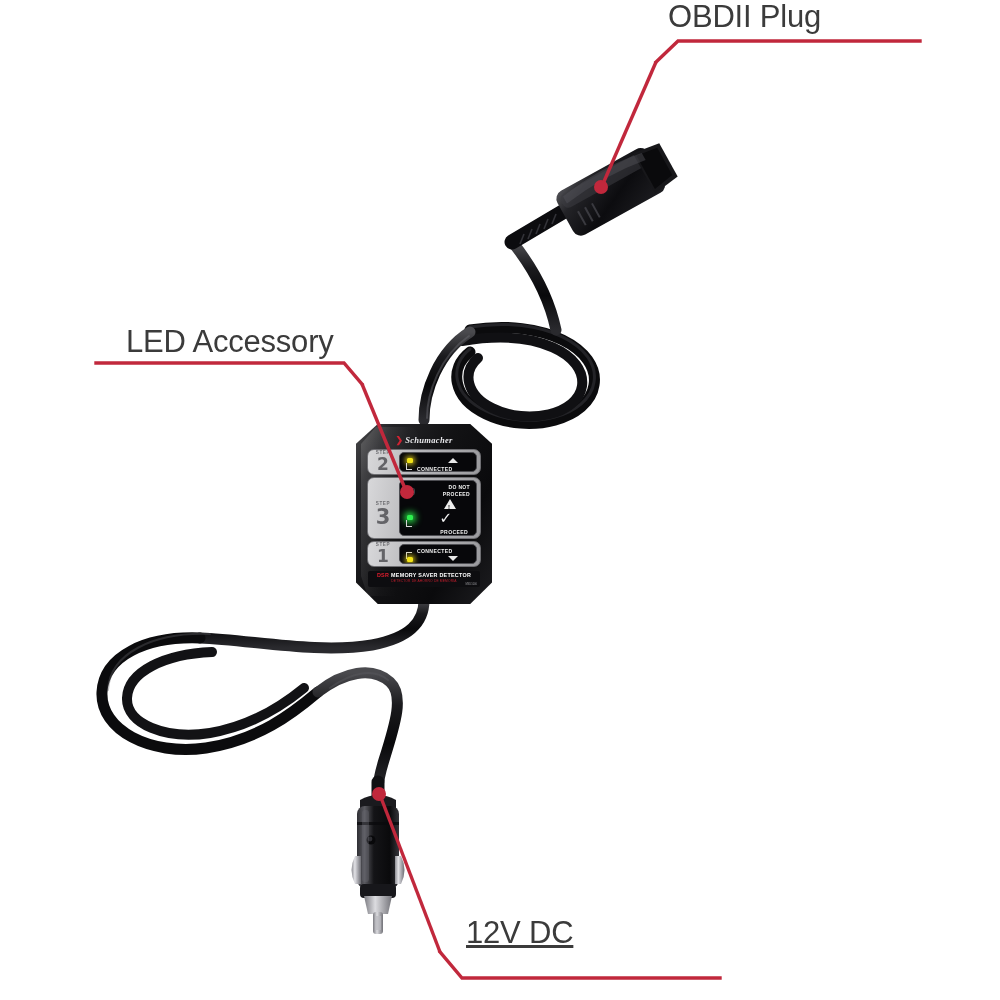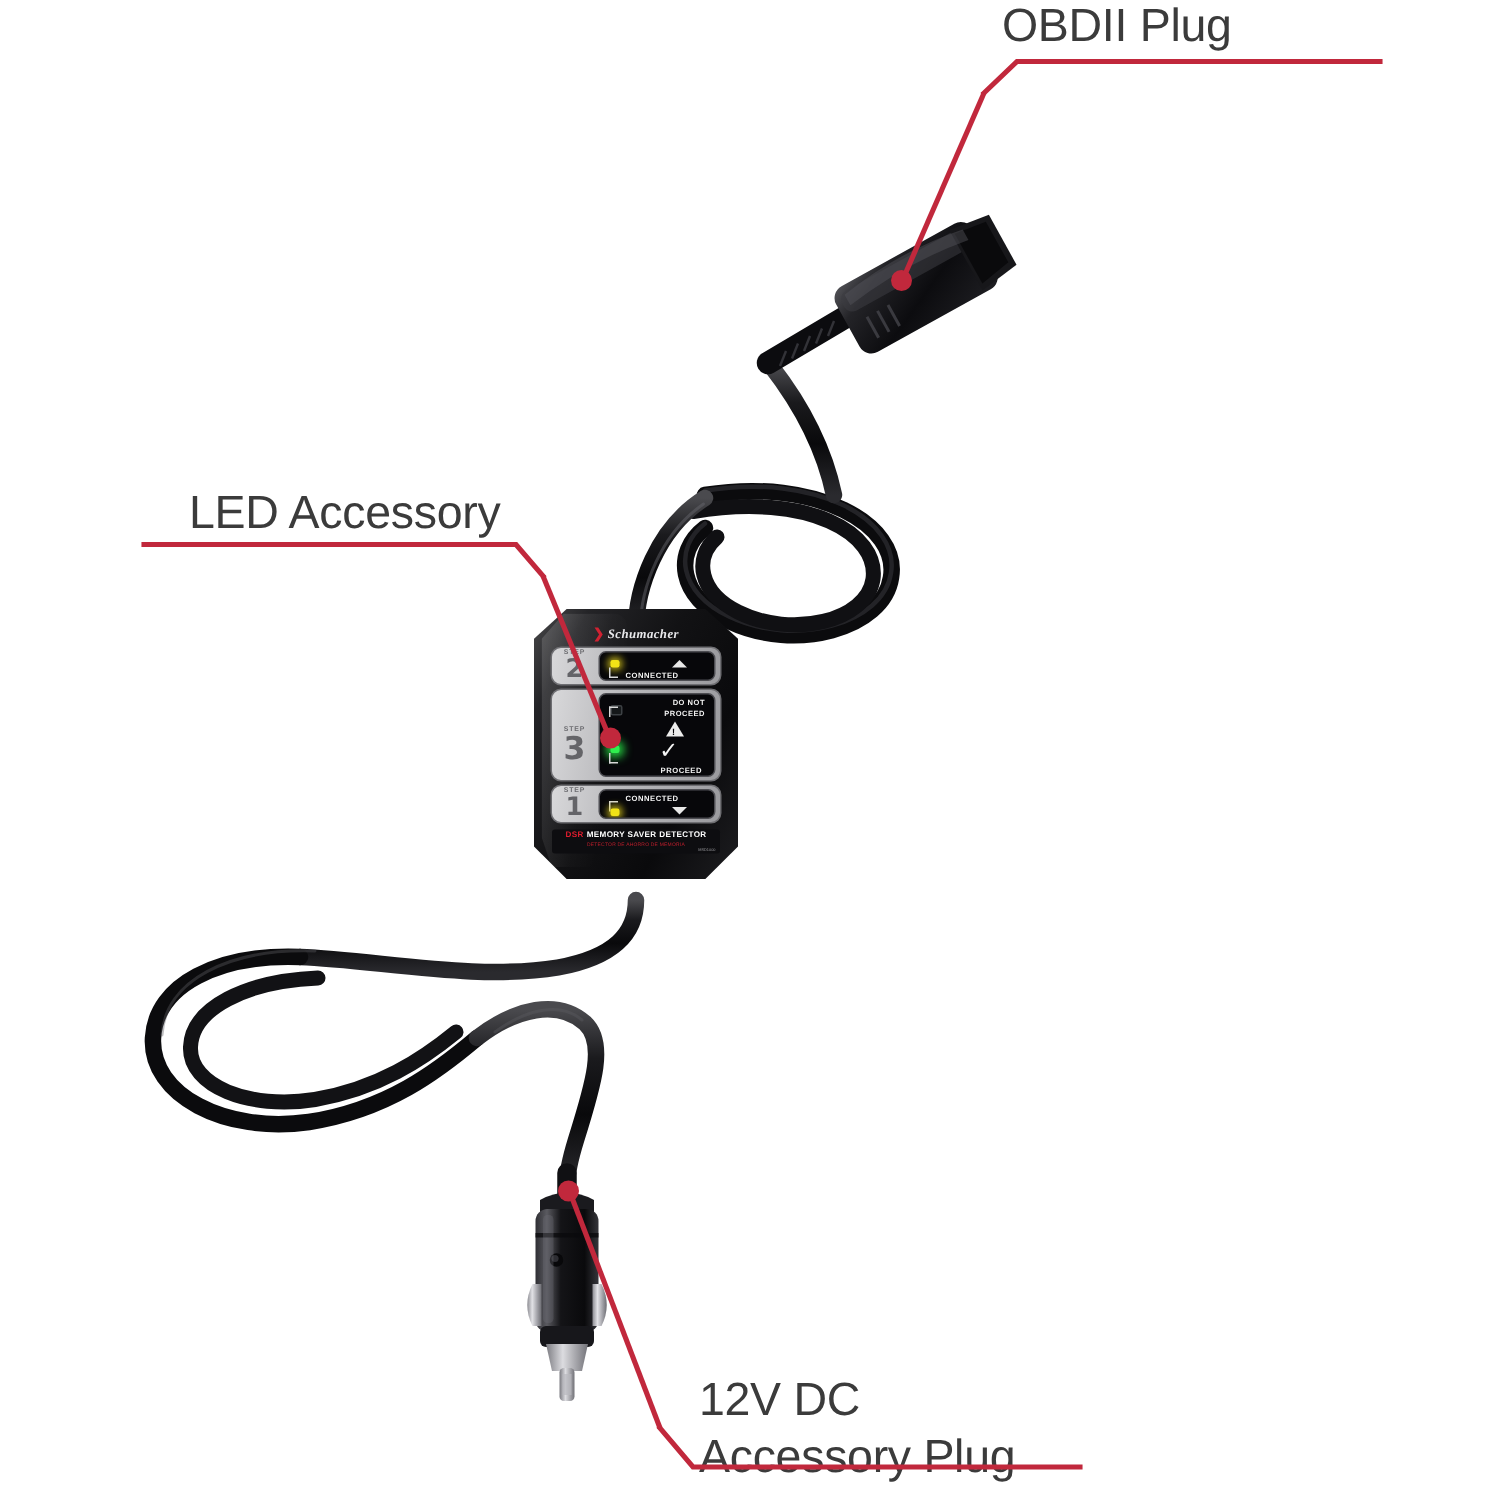--- a/index.html
+++ b/index.html
@@ -19,36 +19,36 @@
     position: absolute;
     color: #3b3b3b;
     font-size: 31px;
     font-weight: 400;
     letter-spacing: -0.2px;
     line-height: 1.22;
     white-space: pre;
   }
   #label-obdii { left: 668px; top: -2px; }
   #label-led   { left: 126px; top: 323px; }
-  #label-dc    { left: 466px; top: 914px; }
+  #label-dc    { left: 466px; top: 914px; text-decoration: underline; }
 
   .svg-layer {
     position: absolute;
     left: 0; top: 0;
     width: 1000px;
     height: 1000px;
   }
   #art-layer { z-index: 1; }
   #leader-layer { z-index: 3; pointer-events: none; }
 
   
   #device {
     position: absolute;
     left: 356px;
-    top: 406px;
+    top: 424px;
     width: 136px;
     height: 180px;
     z-index: 2;
   }
   .dev-shell {
     position: absolute;
     inset: 0;
     background: linear-gradient(118deg,#4a4a4c 0%,#242427 16%,#121214 44%,#0a0a0c 72%,#1d1d20 100%);
     border-radius: 11px;
     clip-path: polygon(16% 0%, 84% 0%, 100% 11%, 100% 88%, 84% 100%, 16% 100%, 0% 88%, 0% 11%);
@@ -464,15 +464,15 @@
       <path d="M 720 978 L 462 978 L 440 952" fill="none" stroke="#c1283c" stroke-width="3.4" stroke-linecap="square"></path>
       <line x1="440" y1="952" x2="380" y2="795" stroke="#c1283c" stroke-width="3.4"></line>
       <circle cx="379" cy="794" r="7" fill="#c1283c"></circle>
     </g>
   </svg>
 
   <div class="callout-label" id="label-obdii">OBDII Plug</div>
 
   <div class="callout-label" id="label-led">LED Accessory</div>
 
-  <div class="callout-label" id="label-dc"><span>12V DC</span><br><span>Accessory Plug</span></div>
+  <div class="callout-label" id="label-dc"><span>12V DC</span><br></div>
 
 </div>
 
 </body></html>

